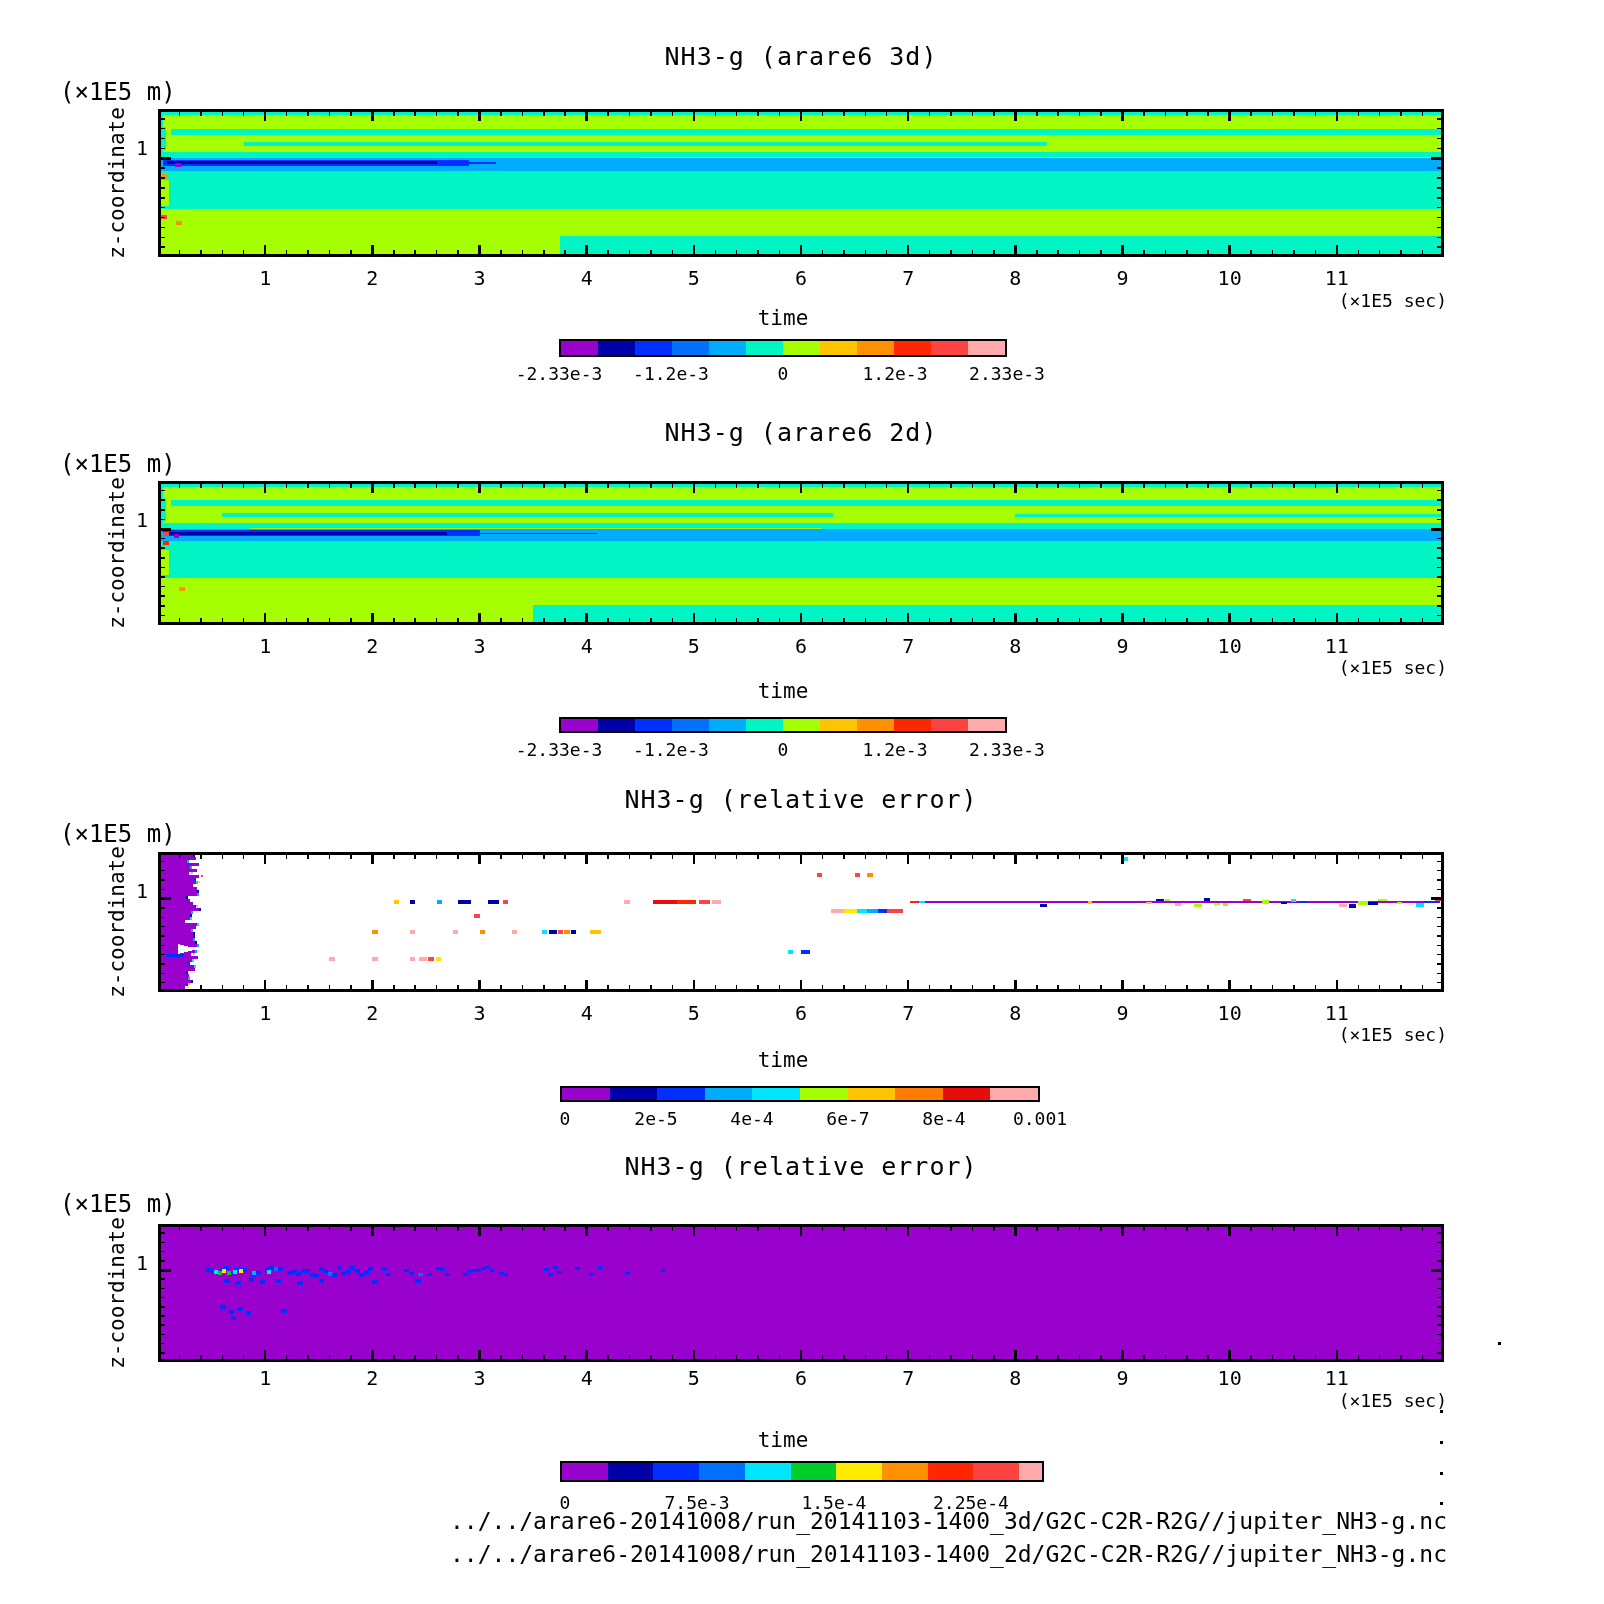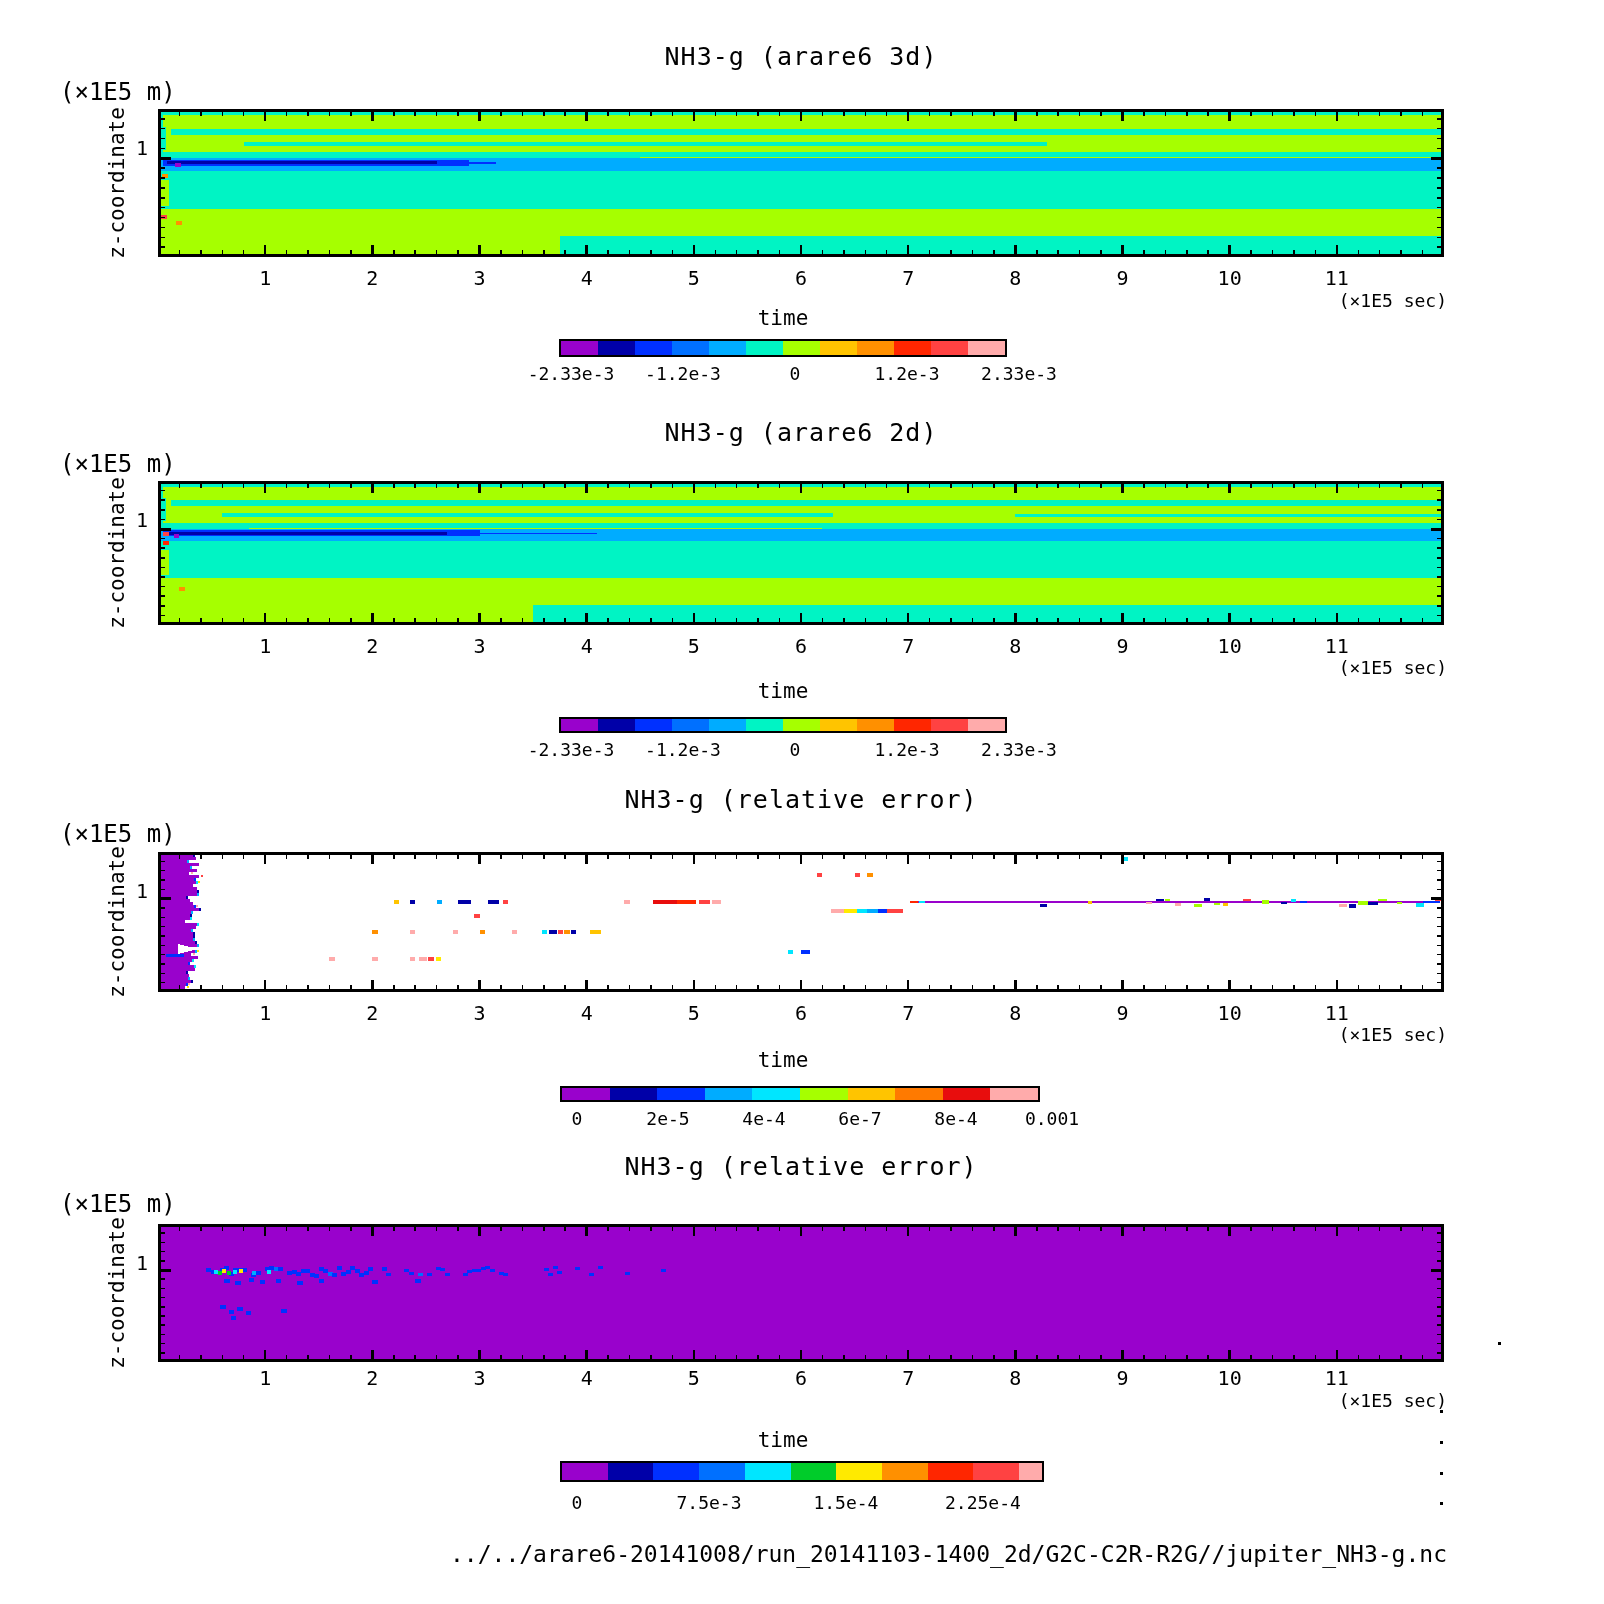--- a/index.html
+++ b/index.html
@@ -6,31 +6,32 @@
   #fig{position:relative;width:1604px;height:1604px;background:#ffffff;overflow:hidden;
        font-family:"DejaVu Sans Mono","Liberation Mono",monospace;color:#000;}
   .t{position:absolute;white-space:pre;line-height:1;}
   .title{font-size:25px;letter-spacing:1px;transform:translateX(-50%);}
   .units{font-size:24px;}
   .xlab{font-size:20px;transform:translateX(-50%);}
   .ylab1{font-size:20px;transform:translate(-100%,-50%);}
   .axname{font-size:21px;transform:translate(-50%,-50%) rotate(-90deg);}
   .sec{font-size:18px;transform:translateX(-100%);}
   .cbtitle{font-size:21px;transform:translateX(-50%);}
-  .cblab{font-size:18px;transform:translateX(-50%);margin-left:12px;}
+  .cblab{font-size:18px;transform:translateX(-50%);}
   .footer{font-size:23px;transform:translateX(-100%);letter-spacing:0;}
   .cbar{position:absolute;display:flex;border:2px solid #000;box-sizing:border-box;}
   .cbseg{height:100%;}
   .dot{position:absolute;width:3px;height:3px;background:#000;}
   svg{position:absolute;shape-rendering:crispEdges;}
 </style>
 </head>
 <body>
 
 <div id="fig">
+  <div class="t footer" style="left:1447px;top:1510px;">../../arare6-20141008/run_20141103-1400_3d/G2C-C2R-R2G//jupiter_NH3-g.nc</div>
   <div class="t footer" style="left:1447px;top:1543px;">../../arare6-20141008/run_20141103-1400_2d/G2C-C2R-R2G//jupiter_NH3-g.nc</div>
 <div class="t title" style="left: 801px; top: 44px;">NH3-g (arare6 3d)</div>
     <div class="t units" style="left: 60px; top: 80px;">(×1E5 m)</div>
     <div class="t axname" style="left: 117px; top: 183px;">z-coordinate</div>
     <div class="t ylab1" style="left: 148px; top: 148px;">1</div>
     <div class="t xlab" style="left: 265.167px; top: 268px;">1</div>
     <div class="t xlab" style="left: 372.333px; top: 268px;">2</div>
     <div class="t xlab" style="left: 479.5px; top: 268px;">3</div>
     <div class="t xlab" style="left: 586.667px; top: 268px;">4</div>
     <div class="t xlab" style="left: 693.833px; top: 268px;">5</div>

